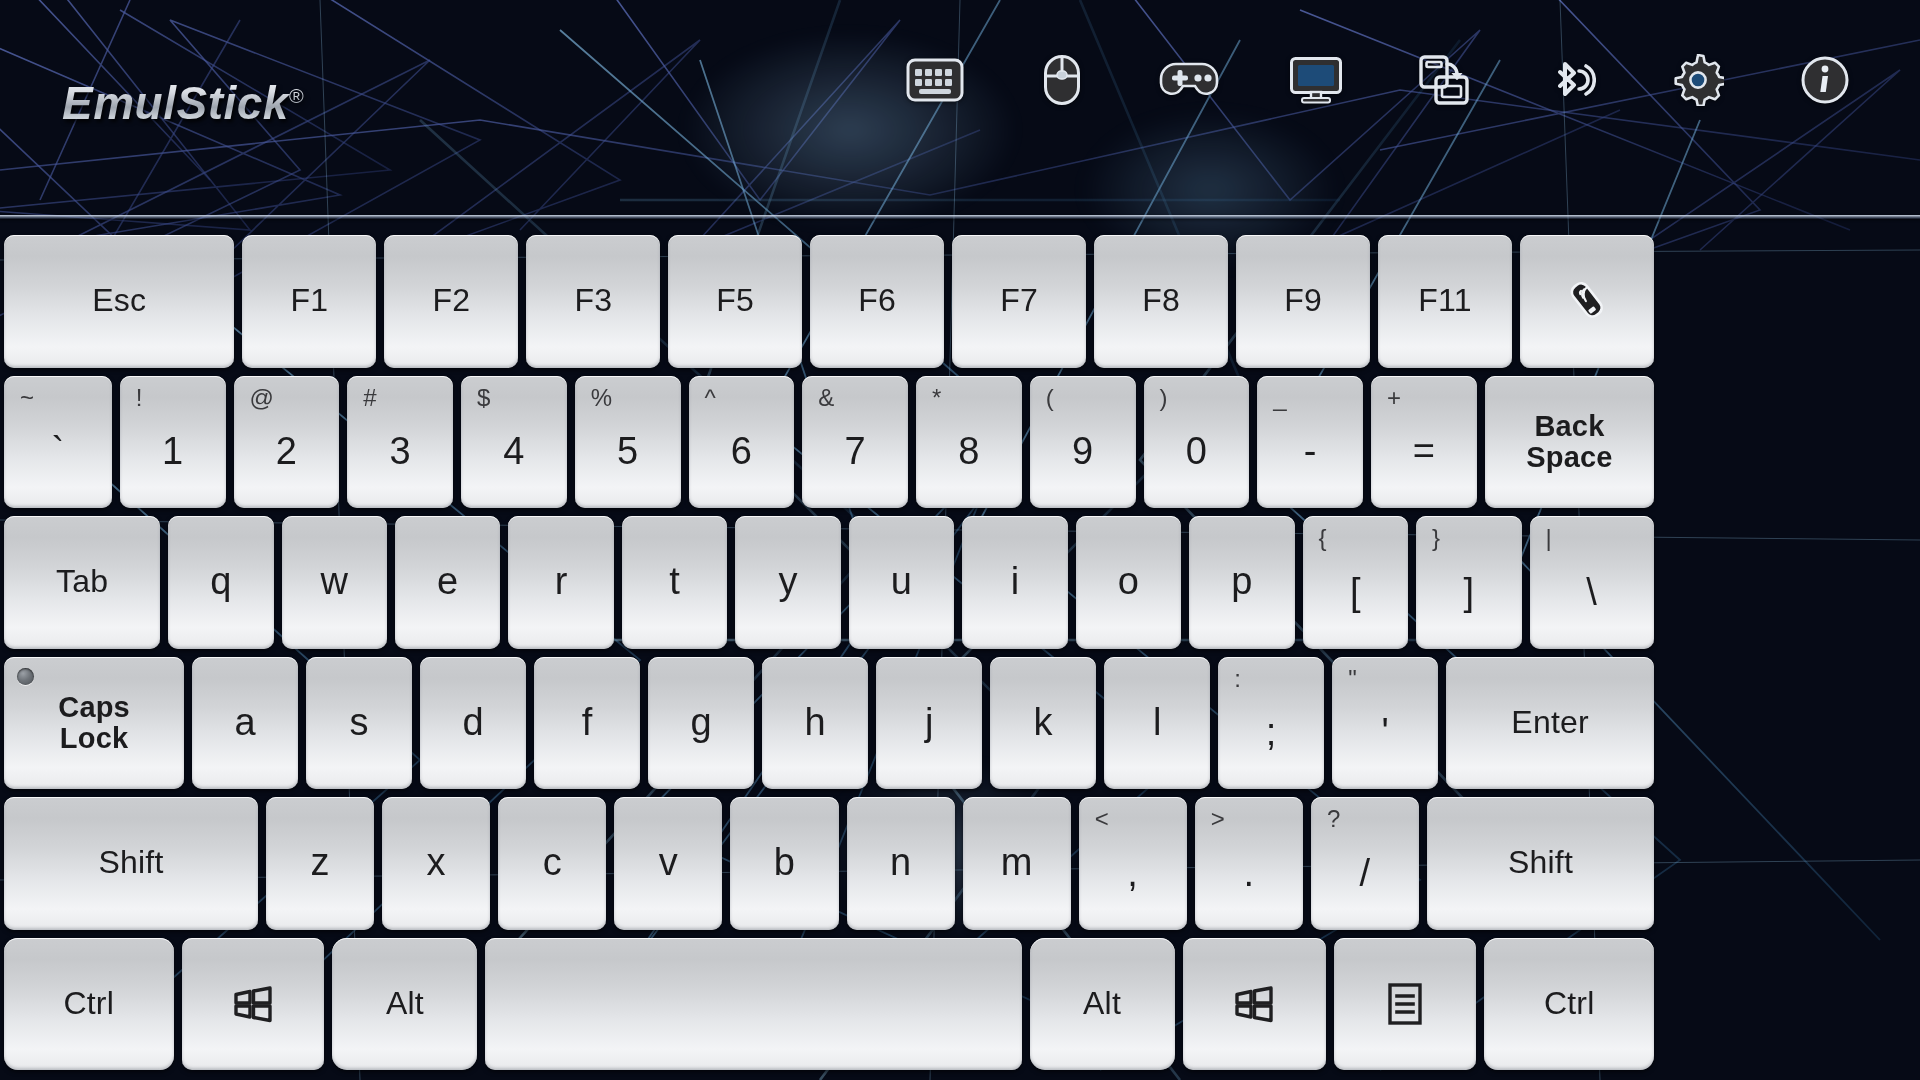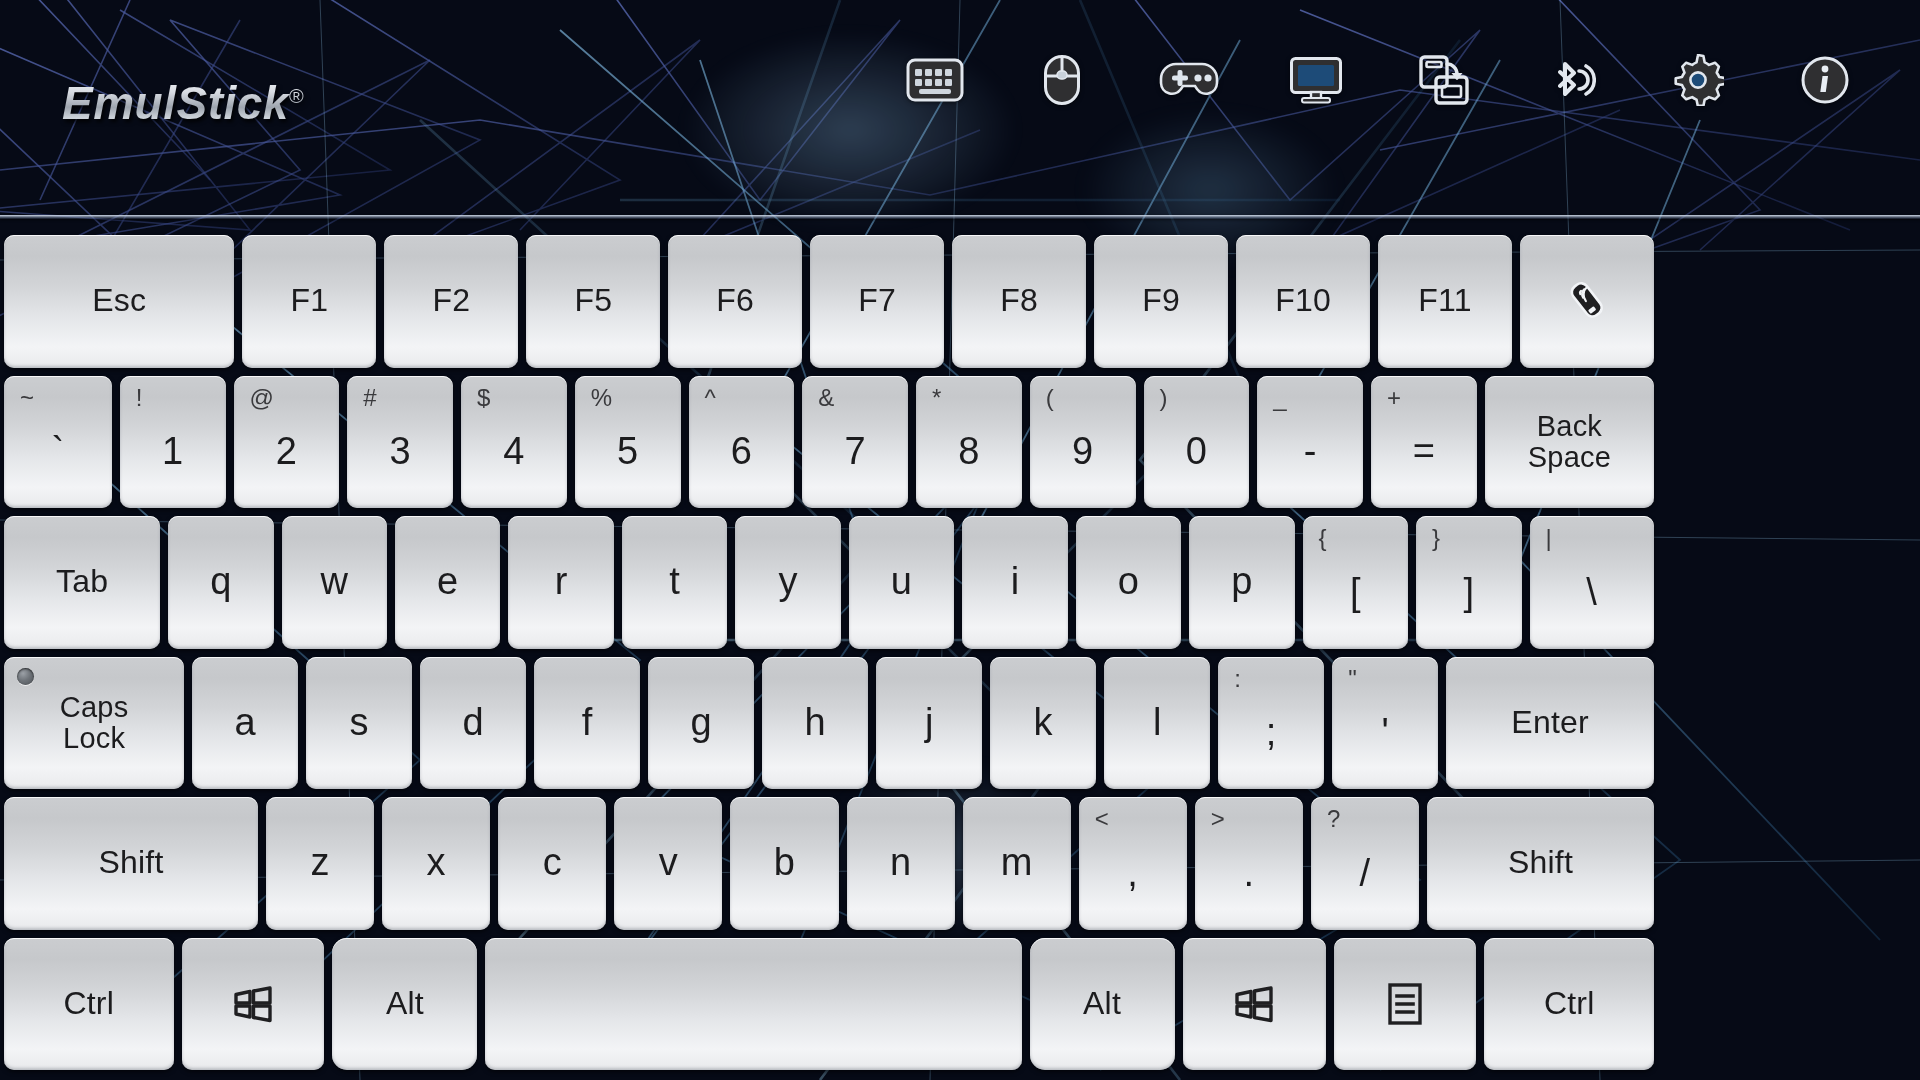--- a/index.html
+++ b/index.html
@@ -105,21 +105,21 @@
     color:#1c1c1e;
     font-size:30px;
     user-select:none;
     overflow:hidden;
   }
   .key .main {
     font-size:32px; line-height:1.05; text-align:center;
     letter-spacing:0.2px;
   }
   .key .main.lg { font-size:38px; }
-  .key .main.two { font-size:29px; }
+  .key .main.two { font-size:29px;font-weight:bold; }
   .key .shifted {
     position:absolute; left:16px; top:10px;
     font-size:24px; color:#3a3a3d; line-height:1;
   }
   .key.dual .main {
     position:absolute; left:50%; top:58%;
     transform:translate(-50%,-50%);
     font-size:38px;
   }
   .key .led {
@@ -143,21 +143,21 @@
   .f-tab  { flex:1.48 1 0; }
   .f-ltr  { flex:1.0 1 0; }
   .f-bslash{ flex:1.18 1 0; }
 
   .f-caps { flex:1.70 1 0; }
   .f-enter{ flex:1.96 1 0; }
 
   .f-shiftL{ flex:2.35 1 0; }
   .f-shiftR{ flex:2.10 1 0; }
 
-  .f-ctrl { flex:1.66 1 0; }
+  .f-ctrl { flex:1.66 1 0;border-radius:14px; }
   .f-win  { flex:1.40 1 0; }
   .f-alt  { flex:1.42 1 0;border-radius:15px; }
   .f-space{ flex:5.25 1 0; }
   .f-menu { flex:1.40 1 0; }
 </style>
 </head>
 <body>
 
 <div id="bg-layer">
   <svg id="bg-lines" width="1920" height="1080" viewBox="0 0 1920 1080">
@@ -310,36 +310,36 @@
       <div class="key f-esc">
         <span class="main">Esc</span>
       </div>
       <div class="key f-fn">
         <span class="main">F1</span>
       </div>
       <div class="key f-fn">
         <span class="main">F2</span>
       </div>
       <div class="key f-fn">
+        <span class="main">F3</span>
+      </div>
+      <div class="key f-fn">
         <span class="main">F5</span>
       </div>
       <div class="key f-fn">
         <span class="main">F6</span>
       </div>
       <div class="key f-fn">
         <span class="main">F7</span>
       </div>
       <div class="key f-fn">
         <span class="main">F8</span>
       </div>
       <div class="key f-fn">
         <span class="main">F9</span>
-      </div>
-      <div class="key f-fn">
-        <span class="main">F10</span>
       </div>
       <div class="key f-fn">
         <span class="main">F11</span>
       </div>
       <div class="key f-dong">
         <span class="glyph">
           <svg width="54" height="54" viewBox="0 0 54 54">
       <g transform="rotate(-38 27 27)">
         <rect x="19" y="8" width="17" height="36" rx="7" fill="#1f1f21" stroke="#f2f4f7" stroke-width="2.6"></rect>
         <rect x="22" y="35" width="7" height="4.5" rx="1" fill="#f2f4f7"></rect>

